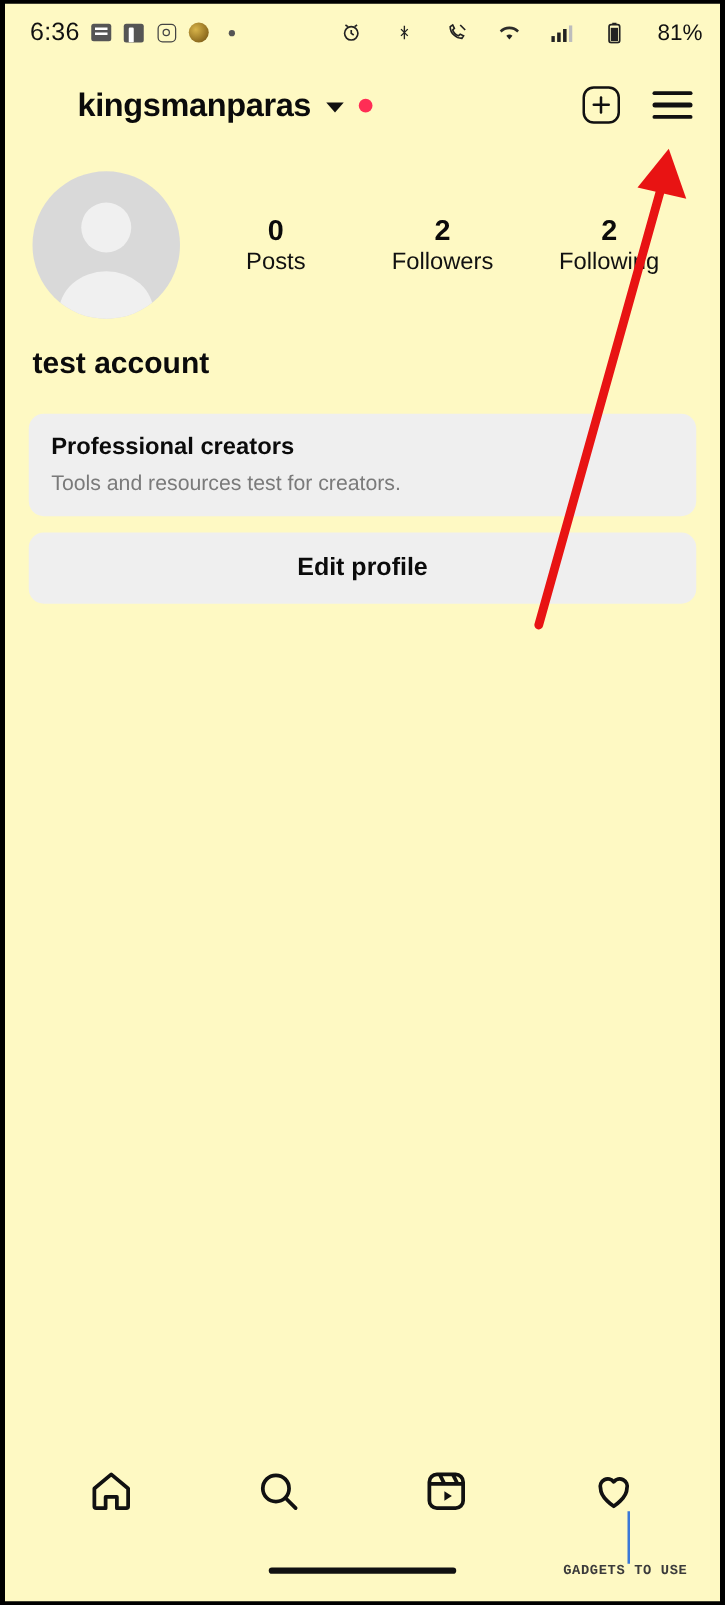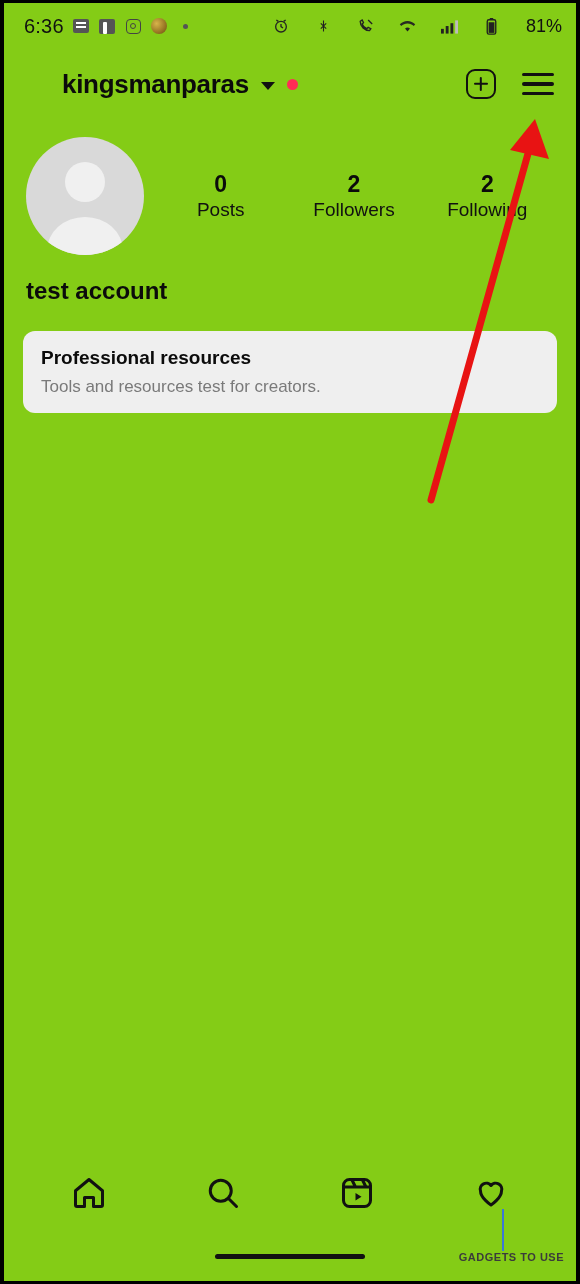--- a/index.html
+++ b/index.html
@@ -10,21 +10,21 @@
   body {
     width: 580px;
     height: 1284px;
     font-family: "Liberation Sans", sans-serif;
     overflow: hidden;
   }
   .phone {
     position: relative;
     width: 580px;
     height: 1284px;
-    background: #84cc16;
+    background: #fef9c3;
     box-sizing: border-box;
     border-left: 4px solid #000;
     border-right: 4px solid #000;
     border-top: 3px solid #000;
     border-bottom: 3px solid #000;
     overflow: hidden;
   }
 
   
   .statusbar {
@@ -349,23 +349,23 @@
     left: 50%;
     transform: translateX(-50%);
     bottom: 22px;
     width: 150px;
     height: 5px;
     border-radius: 3px;
     background: #111;
   }
   .watermark {
     position: absolute;
-    right: 12px;
+    right: 26px;
     bottom: 18px;
-    font-family: Liberation Sans, sans-serif;
+    font-family: Liberation Mono, monospace;
     font-size: 11px;
     font-weight: bold;
     letter-spacing: 0.5px;
     color: #3b3b3b;
   }
   .cursor-line {
     position: absolute;
     left: 498px;
     bottom: 30px;
     width: 2px;
@@ -474,23 +474,24 @@
           <div class="stat-num">2</div>
           <div class="stat-label">Following</div>
         </div>
       </div>
     </div>
     <div class="fullname">test account</div>
   </div>
 
   <div class="cards">
     <div class="card">
-      <div class="card-title">Professional resources</div>
+      <div class="card-title">Professional creators</div>
       <div class="card-sub">Tools and resources test for creators.</div>
     </div>
+    <div class="card-center">Edit profile</div>
   </div>
 
   <svg class="arrow-svg" viewBox="0 0 580 1284">
     <line x1="427" y1="497" x2="527" y2="140" stroke="#e81313" stroke-width="7" stroke-linecap="round"></line>
     <polygon points="531,116 545,156 506,147" fill="#e81313"></polygon>
   </svg>
 
   <div class="bottomnav">
     <div class="nav-btn">
       <svg width="36" height="36" viewBox="0 0 24 24" fill="none" stroke="#111" stroke-width="2" stroke-linejoin="round">

